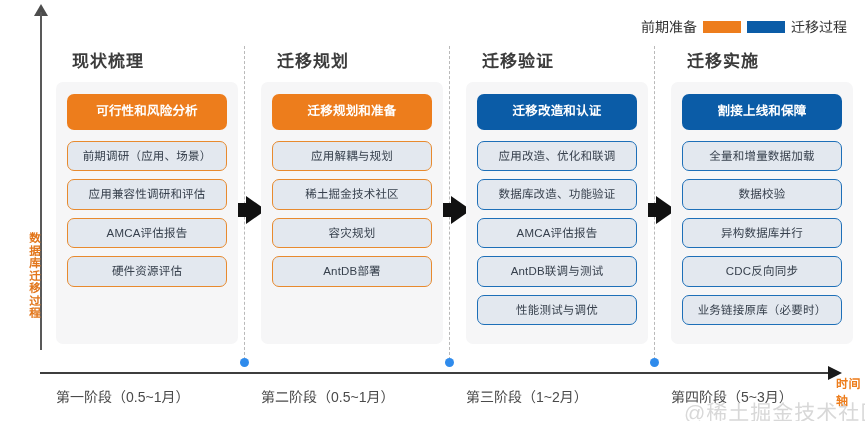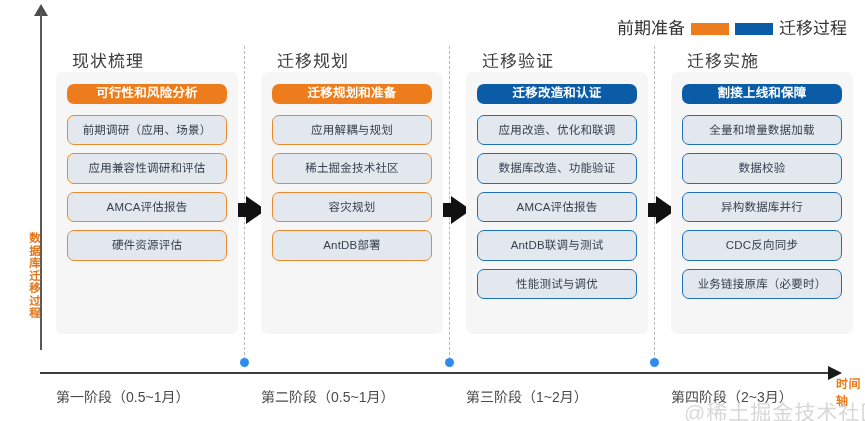--- a/index.html
+++ b/index.html
@@ -12,21 +12,21 @@
     position:relative;
   }
   #root{position:absolute;left:0;top:0;width:865px;height:421px;}
 
   
   .legend{
     position:absolute; right:18px; top:20px;
     display:flex; align-items:center; gap:6px;
     font-size:12px; color:#3a3a3a; line-height:1;
   }
-  .legend .lbl{font-size:17px;color:#333;white-space:nowrap;}
+  .legend .lbl{font-size:14px;color:#333;white-space:nowrap;}
   .legend .swatch{width:38px;height:12px;display:inline-block;}
   .legend .sw-orange{background:#ED7D1C;}
   .legend .sw-blue{background:#0B5CA7;}
 
   
   .y-axis{
     position:absolute; left:40px; top:12px; width:2px; height:338px;
     background:#595959;
   }
   .y-arrow{
@@ -64,22 +64,22 @@
     border-left:1.5px dashed #b9b9b9;
   }
   .dot{
     position:absolute; top:358px; width:9px;height:9px;border-radius:50%;
     background:#2F8BEC;
   }
 
   
   .col{position:absolute; top:52px; width:182px;}
   .col-title{
-    font-size:17px; color:#3c3c3c; font-weight:400;
-    letter-spacing:1px; margin-left:16px; margin-bottom:0;
+    font-size:17px; color:#3c3c3c; font-weight:700;
+    letter-spacing:1px; margin-left:16px; margin-bottom:10px;
     line-height:1.2;
   }
   .panel{
     background:#F6F6F7;
     border-radius:7px;
     padding:12px 11px 14px 11px;
     display:flex; flex-direction:column; gap:8px;
     min-height:236px;
   }
   .card{
@@ -89,21 +89,21 @@
     padding:7px 4px;
     line-height:1.25;
     letter-spacing:0.2px;
     box-sizing:border-box;
     white-space:nowrap;
   }
   .card.head{
     font-weight:700;
     color:#ffffff;
     font-size:12.5px;
-    padding:2px 4px;
+    padding:10px 4px;
     margin-bottom:3px;
     border:none;
   }
   .head.orange{background:#ED7D1C;}
   .head.blue{background:#0B5CA7;}
   .card.sub{
     background:#E3E8EF;
     color:#37404d;
   }
   .sub.orange{border:1.2px solid #E88A2E;}
@@ -219,17 +219,17 @@
       <div class="card sub blue">数据校验</div>
       <div class="card sub blue">异构数据库并行</div>
       <div class="card sub blue">CDC反向同步</div>
       <div class="card sub blue">业务链接原库（必要时）</div>
     </div>
   </div>
 
   <div class="stage" style="left:56px;">第一阶段（0.5~1月）</div>
   <div class="stage" style="left:261px;">第二阶段（0.5~1月）</div>
   <div class="stage" style="left:466px;">第三阶段（1~2月）</div>
-  <div class="stage" style="left:671px;">第四阶段（2~3月）</div>
+  <div class="stage" style="left:671px;">第四阶段（5~3月）</div>
 
   <div class="watermark">@稀土掘金技术社区</div>
 
 </div>
 
 </body></html>

